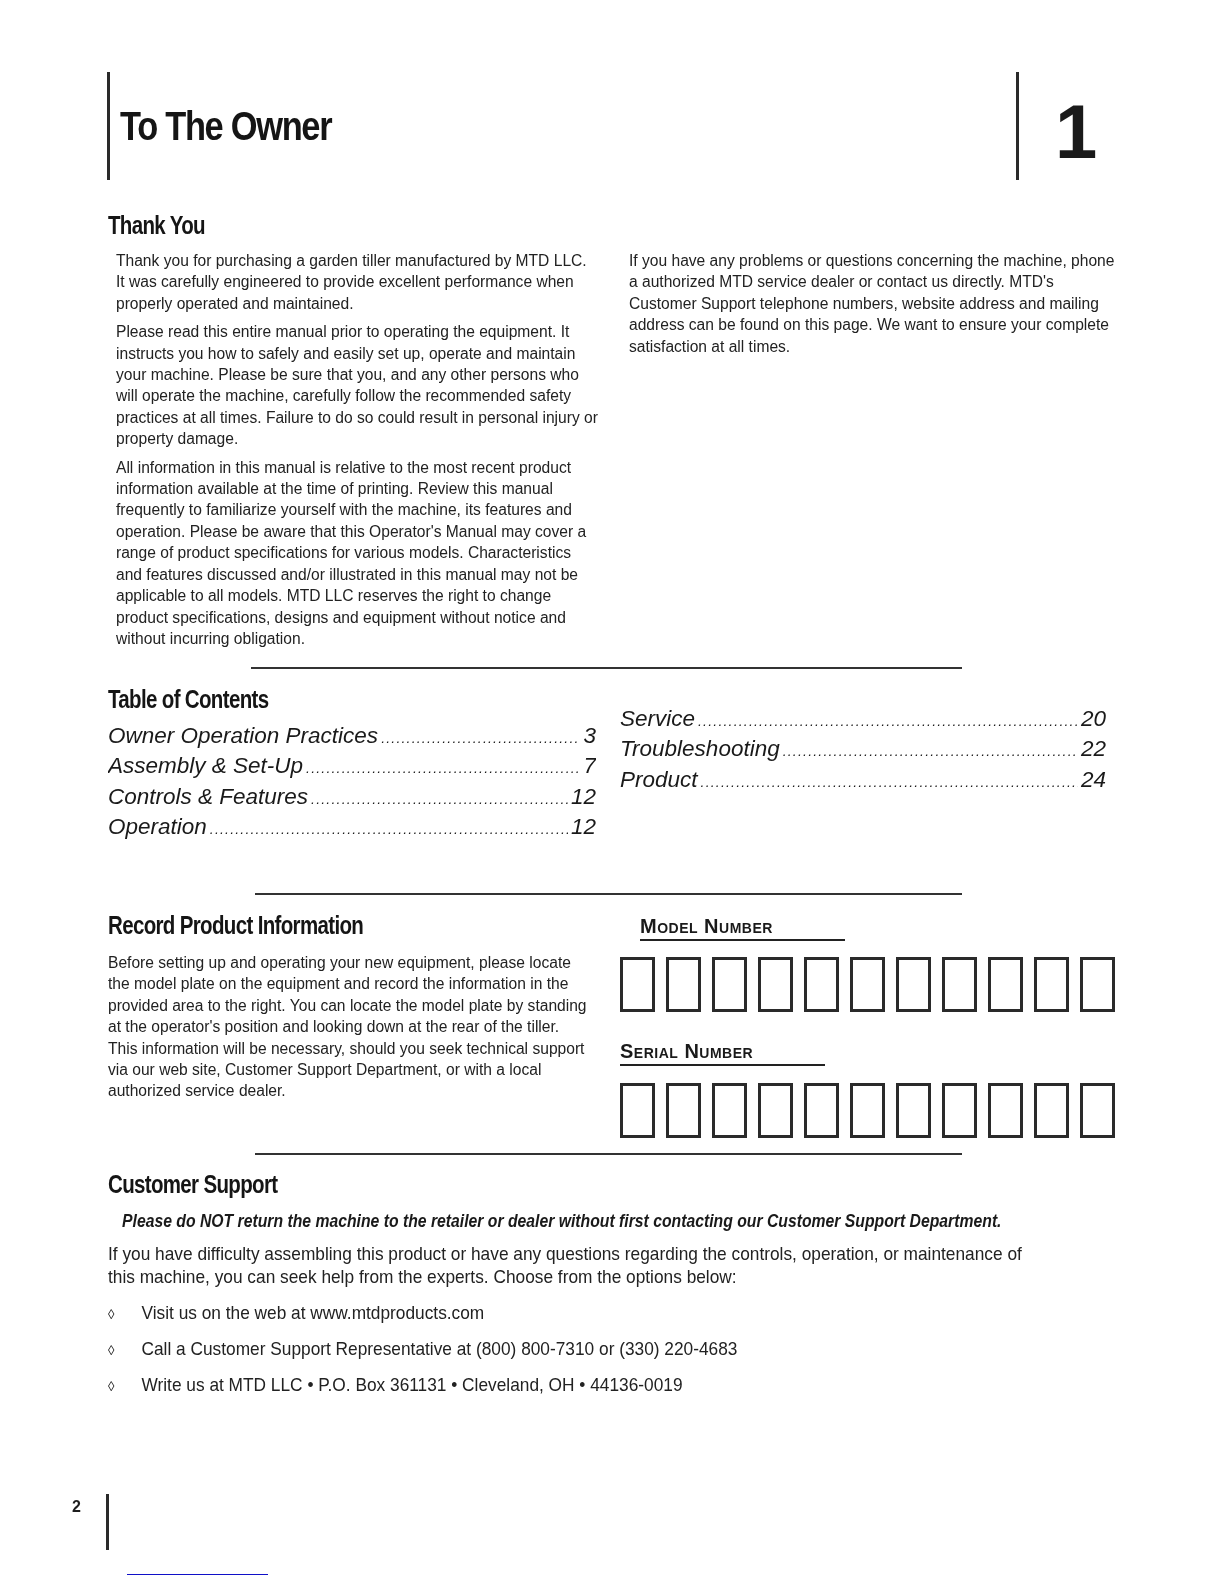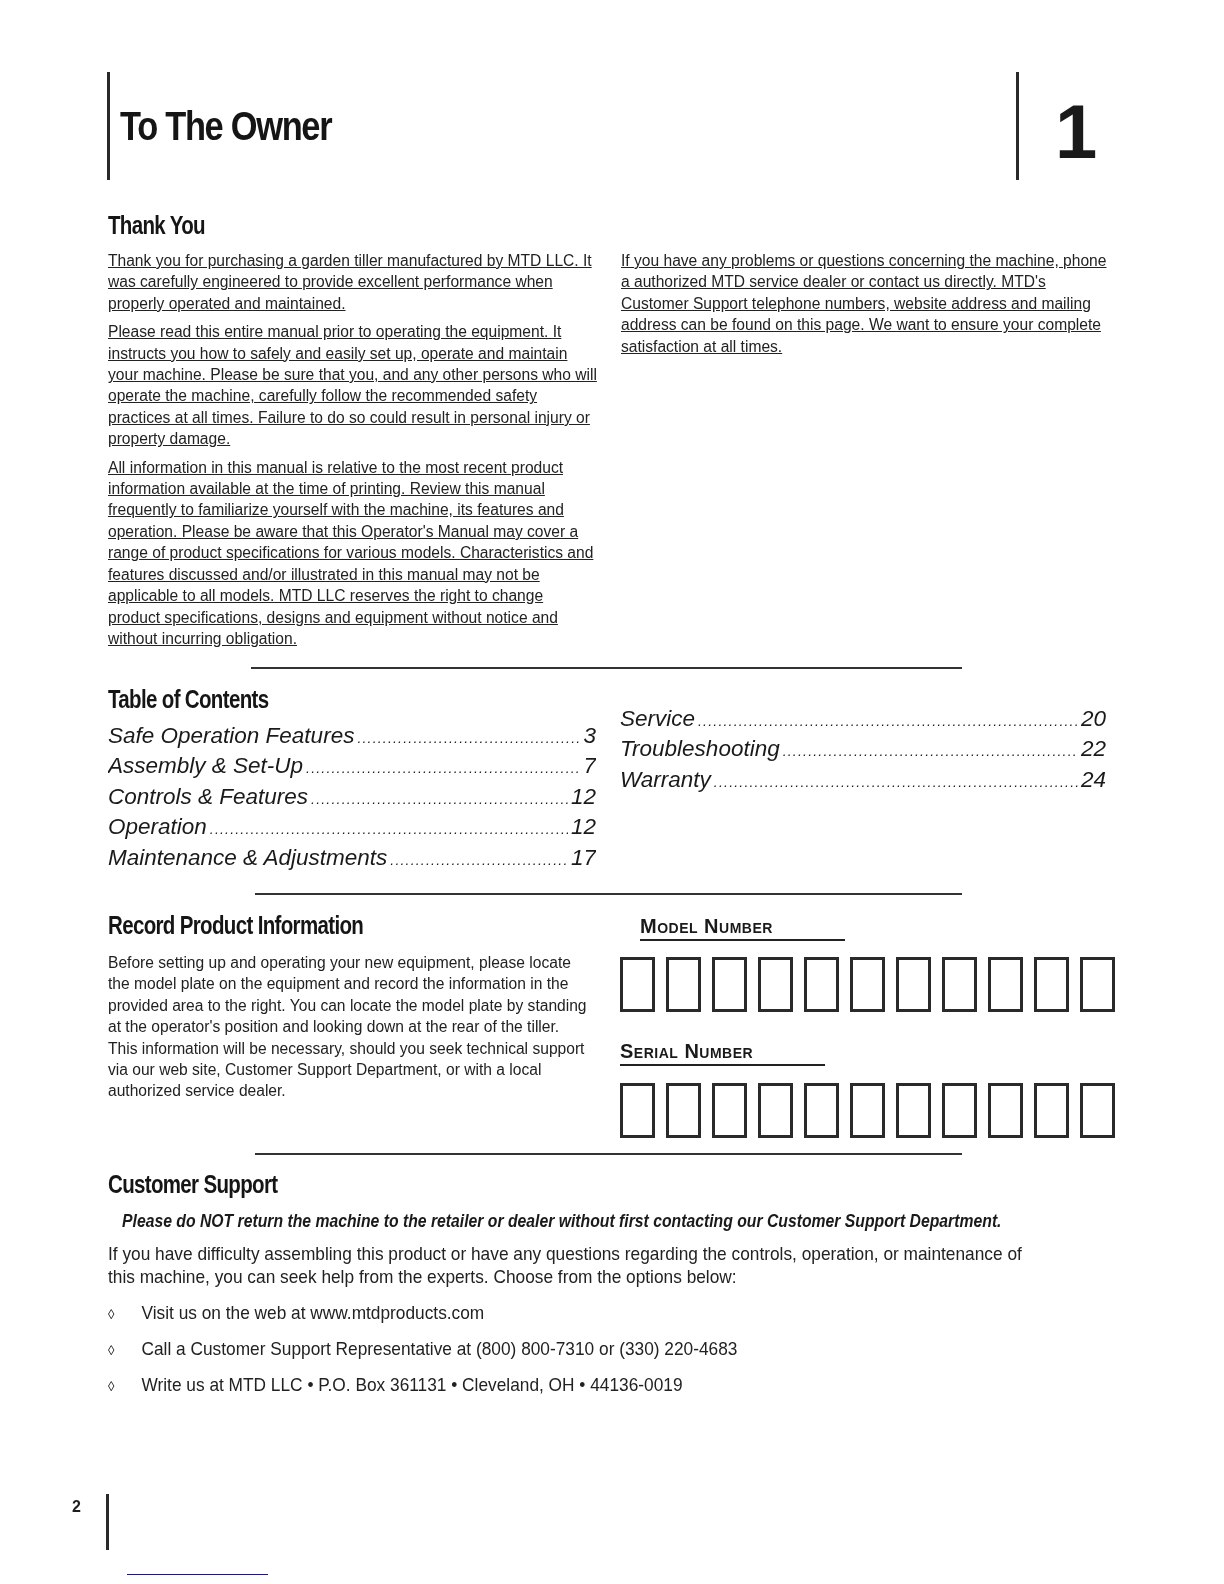--- a/index.html
+++ b/index.html
@@ -20,21 +20,21 @@
       font-weight: bold; font-size: 76px; color: #1a1a1a;
     }
     .sec-head {
       position: absolute; font-weight: bold; font-size: 25px;
       letter-spacing: -0.8px; transform: scaleX(0.82); transform-origin: left top;
       color: #151515; white-space: nowrap;
     }
     .body-col {
       position: absolute; font-size: 15.6px; line-height: 21.4px; color: #222;
     }
-    .body-col p { margin: 0 0 7px 0; text-decoration: underline; }
+    .body-col p { margin: 0 0 7px 8px; }
     .divider { position: absolute; height: 2px; background: #333; }
     .toc {
       position: absolute; font-style: italic; font-size: 22.5px;
       line-height: 28.4px; color: #1a1a1a;
     }
     .toc-row { display: flex; align-items: baseline; white-space: nowrap; overflow: hidden; }
     .toc-label { flex: 0 0 auto; }
     .toc-dots {
       flex: 1 1 auto; overflow: hidden; font-size: 14px; letter-spacing: 1.2px;
       margin: 0 3px; white-space: nowrap;
@@ -87,58 +87,53 @@
 </div>
 <div class="body-col" style="left:621px; top:250px; width:495px;">
   <p>If you have any problems or questions concerning the machine, phone a authorized MTD service dealer or contact us directly. MTD's Customer Support telephone numbers, website address and mailing address can be found on this page. We want to ensure your complete satisfaction at all times.</p>
 </div>
 
 <div class="divider" style="left:251px; top:667px; width:711px;"></div>
 
 <div class="sec-head" style="left:108px; top:685px;">Table of Contents</div>
 <div class="toc" style="left:108px; top:722px; width:488px;">
   <div class="toc-row">
-      <span class="toc-label">Safe Operation Features</span>
+      <span class="toc-label">Owner Operation Practices</span>
       <span class="toc-dots"></span>
       <span class="toc-page">3</span>
     </div>
   <div class="toc-row">
       <span class="toc-label">Assembly &amp; Set-Up</span>
       <span class="toc-dots"></span>
       <span class="toc-page">7</span>
     </div>
   <div class="toc-row">
       <span class="toc-label">Controls &amp; Features</span>
       <span class="toc-dots"></span>
       <span class="toc-page">12</span>
     </div>
   <div class="toc-row">
       <span class="toc-label">Operation</span>
       <span class="toc-dots"></span>
       <span class="toc-page">12</span>
     </div>
-  <div class="toc-row">
-      <span class="toc-label">Maintenance &amp; Adjustments</span>
-      <span class="toc-dots"></span>
-      <span class="toc-page">17</span>
-    </div>
 </div>
 <div class="toc" style="left:620px; top:705px; width:486px;">
   <div class="toc-row">
       <span class="toc-label">Service</span>
       <span class="toc-dots"></span>
       <span class="toc-page">20</span>
     </div>
   <div class="toc-row">
       <span class="toc-label">Troubleshooting</span>
       <span class="toc-dots"></span>
       <span class="toc-page">22</span>
     </div>
   <div class="toc-row">
-      <span class="toc-label">Warranty</span>
+      <span class="toc-label">Product</span>
       <span class="toc-dots"></span>
       <span class="toc-page">24</span>
     </div>
 </div>
 
 <div class="divider" style="left:255px; top:893px; width:707px;"></div>
 
 <div class="sec-head" style="left:108px; top:911px;">Record Product Information</div>
 <div class="body-col" style="left:108px; top:952px; width:480px; font-size:15.6px;">Before setting up and operating your new equipment, please locate the model plate on the equipment and record the information in the provided area to the right. You can locate the model plate by standing at the operator's position and looking down at the rear of the tiller. This information will be necessary, should you seek technical support via our web site, Customer Support Department, or with a local authorized service dealer.</div>
 

